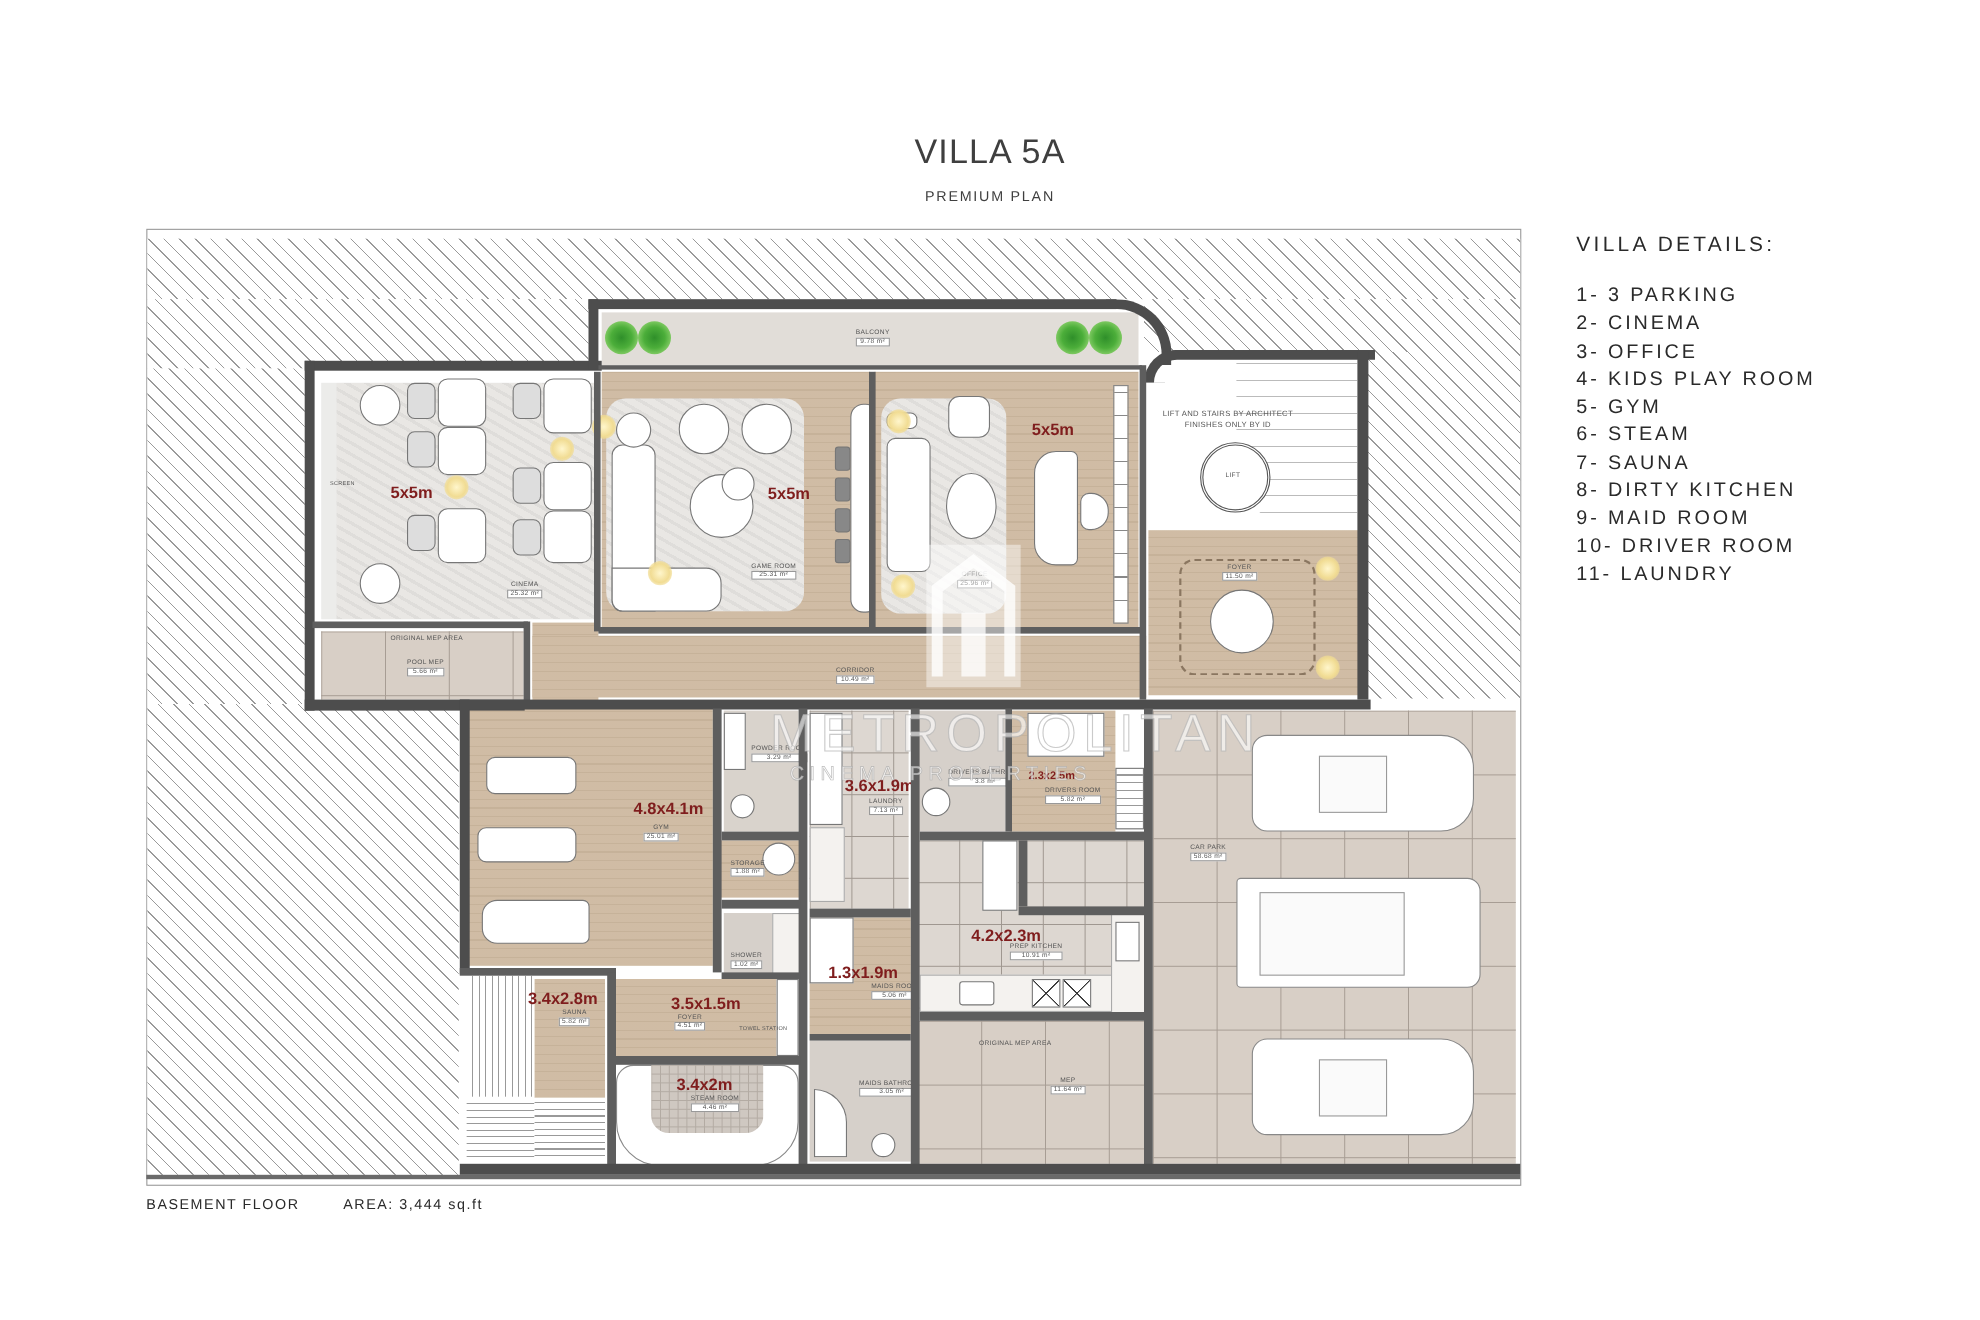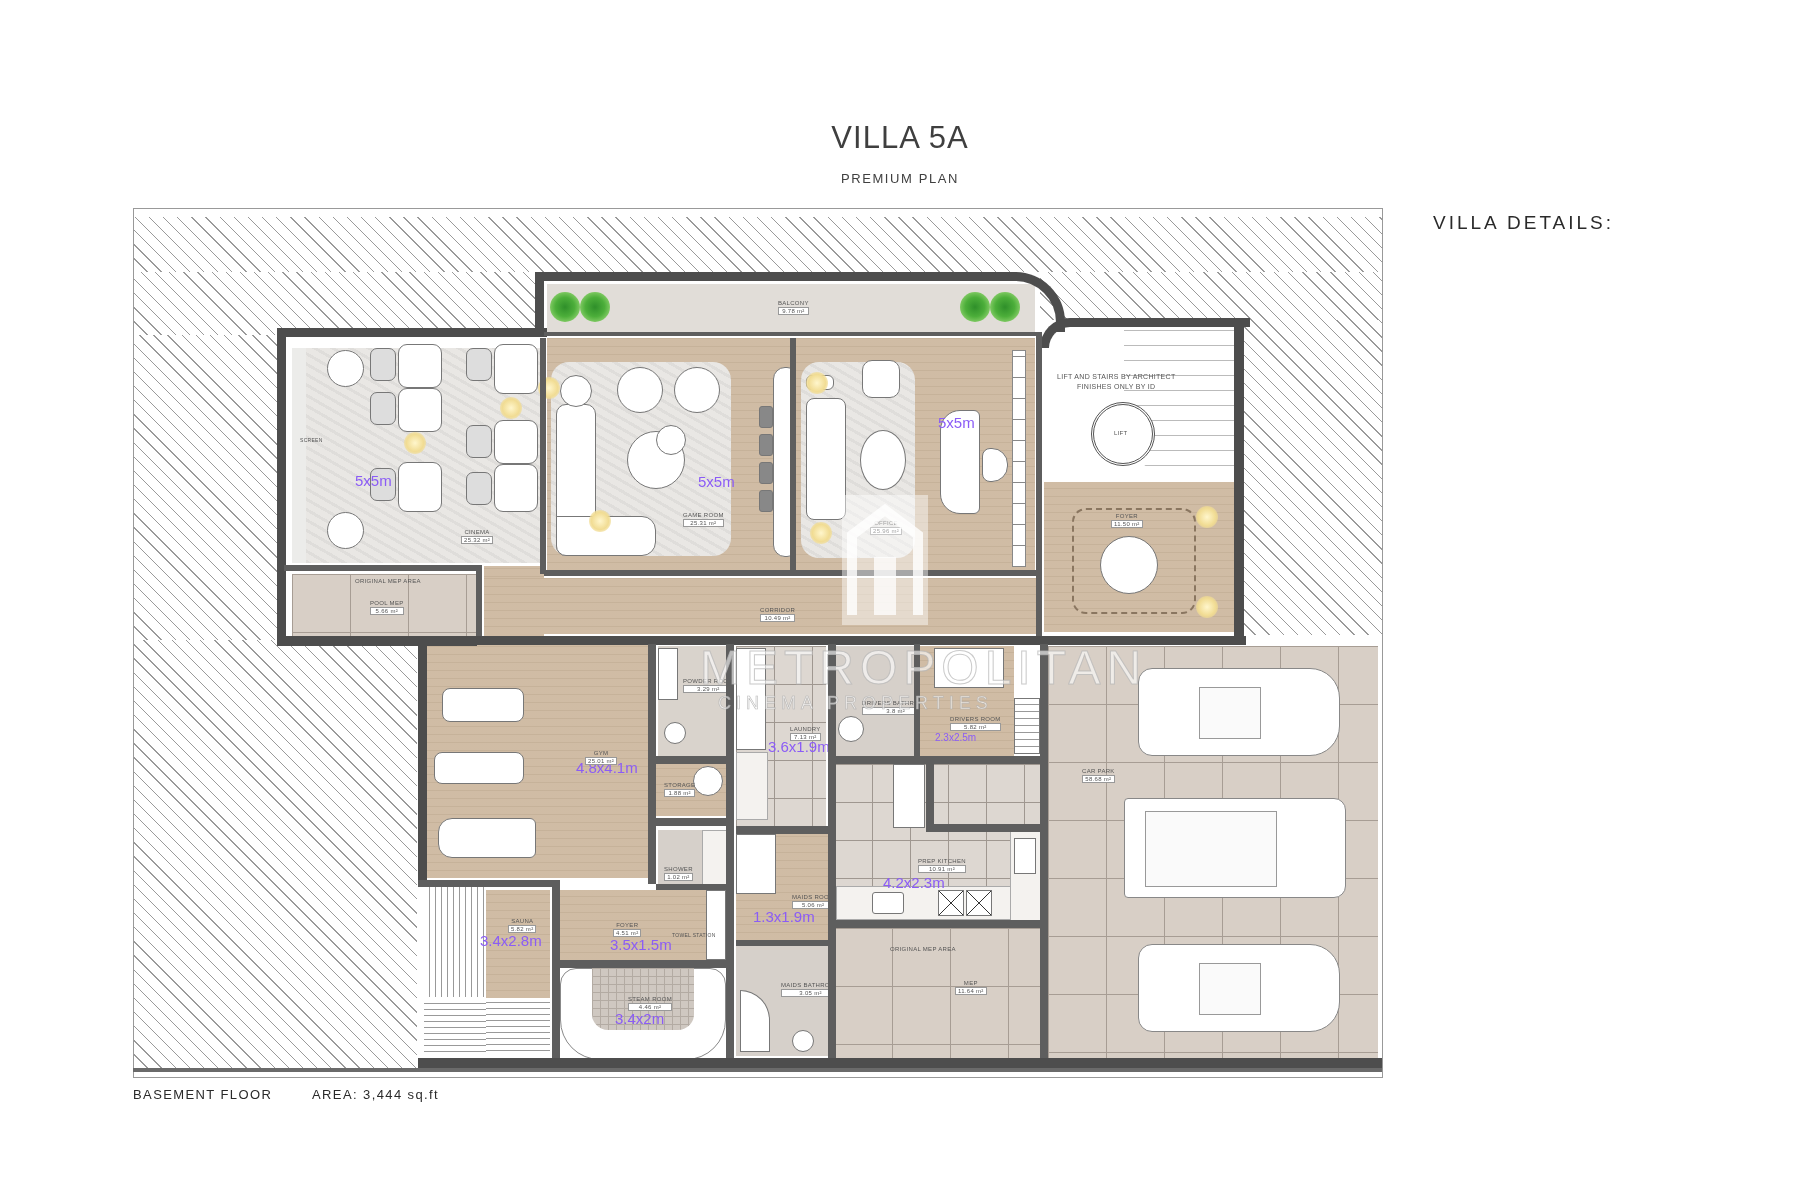--- a/index.html
+++ b/index.html
@@ -16,21 +16,21 @@
   .hatch{position:absolute;background-color:#fff;
     background-image:repeating-linear-gradient(45deg,transparent 0 9px,#9a9a9a 9px 10px);}
   .wall{position:absolute;background:#4d4d4d;}
   .wall.lt{background:#5e5e5e;}
   .room{position:absolute;overflow:hidden;}
   .wood{background-color:#cdb89f;background-image:repeating-linear-gradient(0deg,rgba(255,255,255,.06) 0 7px,rgba(0,0,0,.035) 7px 8px);}
   .stone{background-color:#d8cfc6;background-image:linear-gradient(#a79d94 1px,transparent 1px),linear-gradient(90deg,#a79d94 1px,transparent 1px);background-size:58px 58px;}
   .tile{background-color:#ddd7d1;background-image:linear-gradient(#9f9790 1px,transparent 1px),linear-gradient(90deg,#9f9790 1px,transparent 1px);background-size:38px 38px;}
   .rug{position:absolute;background:#e9e7e4;border-radius:18px;background-image:repeating-linear-gradient(30deg,rgba(150,150,150,.12) 0 3px,transparent 3px 9px);}
   .marble{background:#f4f2ef;}
-  .dim{position:absolute;font-weight:400;font-size:15px;color:#8b5cf6;white-space:nowrap;margin-top:32px;}
+  .dim{position:absolute;font-weight:700;font-size:15px;color:#7f1d1d;white-space:nowrap;}
   .lbl{position:absolute;font-size:6px;color:#555;text-align:center;white-space:nowrap;letter-spacing:.3px;}
   .area{display:block;margin:1px auto 0;background:#fff;border:1px solid #999;padding:0 2px;font-size:6px;}
   .furn{position:absolute;background:#fff;border:1.5px solid #777;box-sizing:border-box;}
   .round{border-radius:50%;}
   .lamp{position:absolute;width:22px;height:22px;border-radius:50%;background:radial-gradient(circle,#fff6cc 0,#f1dc93 55%,rgba(241,220,147,0) 100%);}
   .plant{position:absolute;width:30px;height:30px;border-radius:50%;background:radial-gradient(circle,#2f8f2a 0,#4cae3a 45%,#7cc860 70%,rgba(124,200,96,0) 100%);}
   .car{position:absolute;background:#fff;border:1.5px solid #888;border-radius:14px 30px 30px 14px;box-sizing:border-box;}
   .car .win{position:absolute;border:1px solid #999;background:#fafafa;}
   .watermark{position:absolute;left:700px;top:640px;font-size:48px;letter-spacing:6px;color:rgba(255,255,255,.6);-webkit-text-stroke:1px rgba(180,180,180,.7);font-weight:400;}
   .watermark2{position:absolute;left:718px;top:693px;font-size:18px;letter-spacing:5px;color:rgba(255,255,255,.6);-webkit-text-stroke:.6px rgba(170,170,170,.8);}
@@ -284,16 +284,29 @@
     <rect x="0" y="0" width="86" height="130" fill="rgba(255,255,255,0.45)"></rect>
     <polyline points="10,120 10,40 43,15 76,40 76,120" fill="none" stroke="rgba(255,255,255,0.8)" stroke-width="10"></polyline>
     <rect x="32" y="62" width="22" height="58" fill="rgba(255,255,255,0.75)"></rect>
   </svg>
   <div class="watermark">METROPOLITAN</div>
   <div class="watermark2">CINEMA PROPERTIES</div>
 </div>
 
 <div class="details">
   <h3>VILLA DETAILS:</h3>
+  <ul>
+    <li>1- 3 PARKING</li>
+    <li>2- CINEMA</li>
+    <li>3- OFFICE</li>
+    <li>4- KIDS PLAY ROOM</li>
+    <li>5- GYM</li>
+    <li>6- STEAM</li>
+    <li>7- SAUNA</li>
+    <li>8- DIRTY KITCHEN</li>
+    <li>9- MAID ROOM</li>
+    <li>10- DRIVER ROOM</li>
+    <li>11- LAUNDRY</li>
+  </ul>
 </div>
 
 <div class="footer" style="left:133px;">BASEMENT FLOOR</div>
 <div class="footer" style="left:312px;">AREA: 3,444 sq.ft</div>
 
 </body></html>

